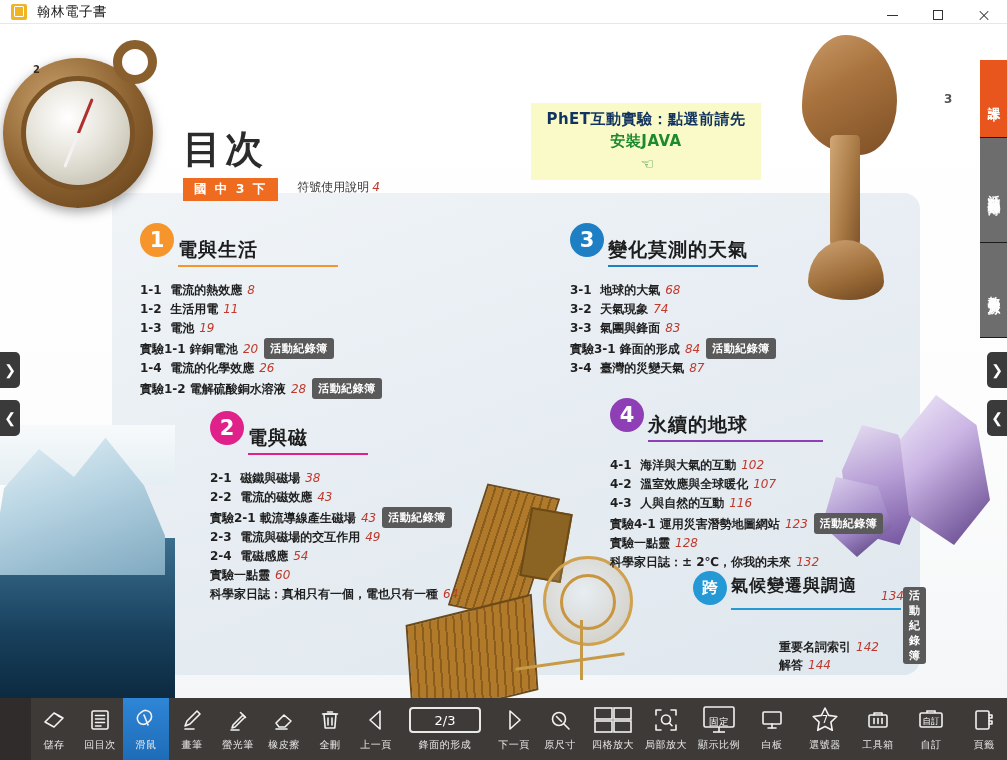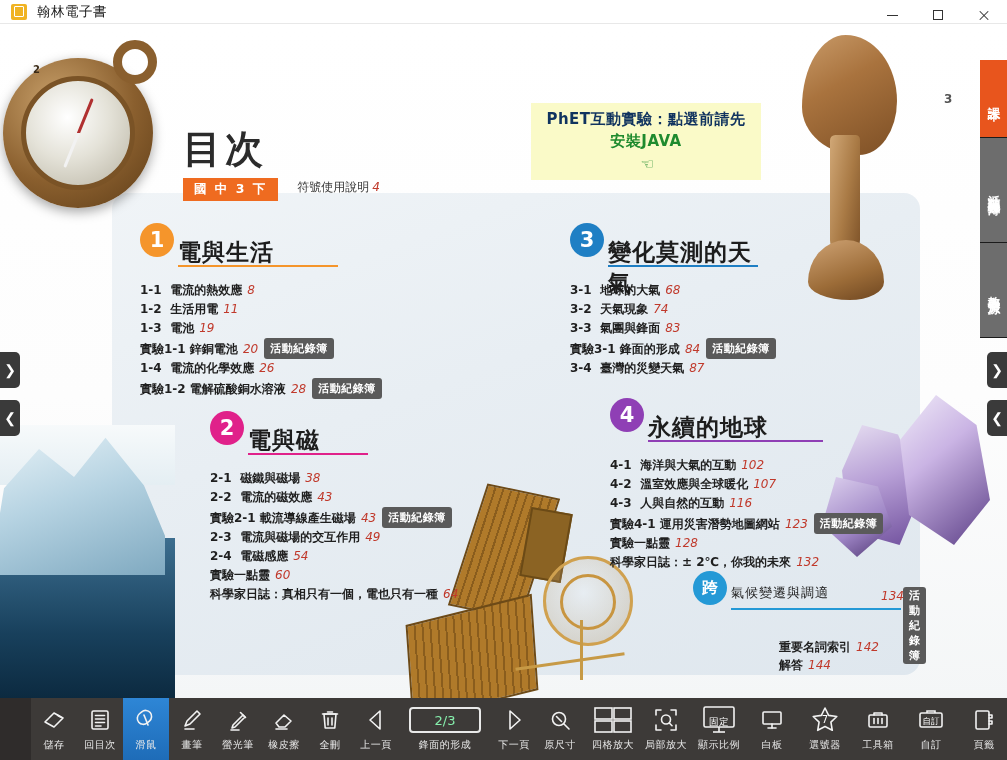--- a/index.html
+++ b/index.html
@@ -176,21 +176,21 @@
   .ch-pin{
     position:absolute;left:0;top:-12px;width:34px;height:34px;border-radius:50%;
     display:flex;align-items:center;justify-content:center;
     color:#fff;font-size:21px;font-weight:bold;line-height:1;
   }
   .ch-pin::after{
     content:"";position:absolute;left:11px;bottom:-7px;width:12px;height:12px;
     background:inherit;transform:rotate(45deg);z-index:-1;
   }
   .ch-name{
-    position:absolute;left:38px;top:2px;font-size:23px;font-weight:bold;color:#1d1d1d;letter-spacing:1px;
+    position:absolute;left:38px;top:2px;font-size:19px;font-weight:bold;color:#1d1d1d;letter-spacing:1px;
   }
   .ch-rule{position:absolute;left:38px;top:30px;height:2px;}
   .ch-list{margin-top:8px;}
   .row{font-size:12px;color:#1f1f1f;line-height:19px;white-space:nowrap;font-weight:bold;}
   .row .num{display:inline-block;min-width:26px;}
   .row .txt{font-weight:bold;}
   .row .pg{color:#c0392b;font-style:italic;font-weight:normal;margin-left:5px;}
   .tag{
     display:inline-block;background:#5a5a5a;color:#fff;font-size:11px;font-weight:bold;
     padding:1px 6px;border-radius:3px;margin-left:6px;vertical-align:1px;letter-spacing:.5px;
@@ -201,21 +201,21 @@
   #chapter-3{left:570px;top:205px;}
   #chapter-4{left:610px;top:380px;}
 
   #cross-block{position:absolute;left:693px;top:541px;}
   #cross-pin{
     position:absolute;left:0;top:0;width:34px;height:34px;border-radius:50%;
     background:#2499d6;color:#fff;display:flex;align-items:center;justify-content:center;
     font-size:16px;font-weight:bold;
   }
   #cross-pin::after{content:"";position:absolute;left:11px;bottom:-7px;width:12px;height:12px;background:#2499d6;transform:rotate(45deg);z-index:-1;}
-  #cross-name{position:absolute;left:38px;top:13px;font-size:13px;font-weight:normal;color:#1d1d1d;letter-spacing:1px;white-space:nowrap;}
+  #cross-name{position:absolute;left:38px;top:3px;font-size:17px;font-weight:bold;color:#1d1d1d;letter-spacing:1px;white-space:nowrap;}
   #cross-pg{position:absolute;left:188px;top:18px;font-size:12px;color:#c0392b;font-style:italic;}
   #cross-tag{position:absolute;left:210px;top:16px;background:#5a5a5a;color:#fff;font-size:11px;font-weight:bold;padding:1px 6px;border-radius:3px;}
   #cross-rule{position:absolute;left:38px;top:37px;width:170px;height:2px;background:#2499d6;}
 
   #backmatter{position:absolute;left:779px;top:608px;}
   #backmatter .row{line-height:18px;}
 
   
   #side-tabs{position:absolute;right:0;top:30px;width:27px;}
   .side-tab{
@@ -250,21 +250,21 @@
     justify-content:flex-start;cursor:pointer;padding-top:6px;position:relative;
   }
   .tool .ti{height:32px;display:flex;align-items:center;justify-content:center;color:#f2f2f2;}
   .tool .tl{font-size:10px;color:#e8e8e8;letter-spacing:.5px;margin-top:2px;white-space:nowrap;font-family:Liberation Mono, monospace;}
   .tool.active{background:linear-gradient(#2e86d6,#1e6cb8);}
   .tool.wide{width:92px;}
   .tool.w60{width:60px;}
   svg{display:block;}
   .pagebox{
     width:72px;height:26px;border:2px solid #e9e9e9;border-radius:4px;
-    display:flex;align-items:center;justify-content:center;color:#86efac;font-size:13px;
+    display:flex;align-items:center;justify-content:center;color:#ffffff;font-size:13px;
   }
 </style>
 </head>
 <body>
 
 <div id="titlebar">
   <div id="app-icon"></div>
   <div id="app-title">翰林電子書</div>
   <div id="wctrls">
     <div class="wbtn" id="wbtn-min">

